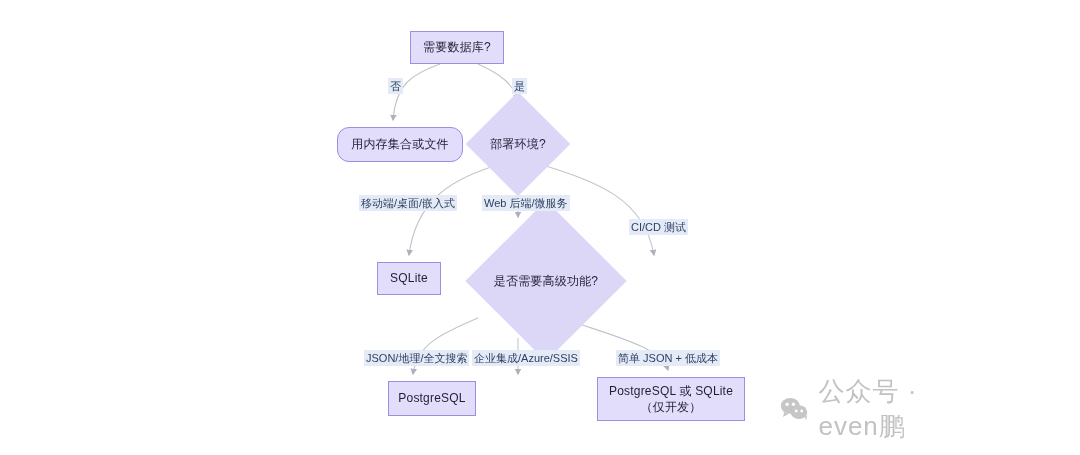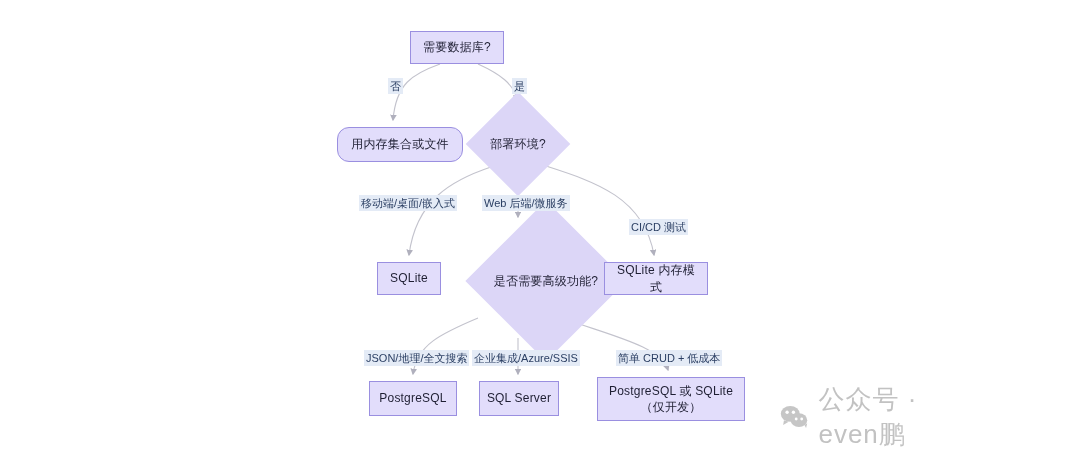--- a/index.html
+++ b/index.html
@@ -128,31 +128,25 @@
   <div class="node diamond-wrap" style="left:481px; top:107px; width:74px; height:74px;">
     <span class="diamond-shape"></span>
     <span class="dlabel">部署环境?</span>
   </div>
 
   <div class="node diamond-wrap" style="left:462px; top:224px; width:114px; height:114px;margin-left:27px;">
     <span class="diamond-shape"></span>
     <span class="dlabel">是否需要高级功能?</span>
   </div>
 
-  <div class="node rect" style="left:604px; top:262px; width:104px; height:33px;">
-    <span>SQLite 内存模式</span>
-  </div>
 
-  <div class="node rect" style="left:369px; top:381px; width:88px; height:35px;">
+  <div class="node rect" style="left:388px; top:381px; width:88px; height:35px;">
     <span>PostgreSQL</span>
   </div>
 
-  <div class="node rect" style="left:479px; top:381px; width:80px; height:35px;">
-    <span>SQL Server</span>
-  </div>
 
   <div class="node rect" style="left:597px; top:377px; width:148px; height:44px;">
     <span>PostgreSQL 或 SQLite（仅开发）</span>
   </div>
 
   <div class="edge-label" style="left:388px; top:78px;">
     <span>否</span>
   </div>
 
   <div class="edge-label" style="left:512px; top:78px;">
@@ -173,24 +167,24 @@
 
   <div class="edge-label" style="left:364px; top:350px;">
     <span>JSON/地理/全文搜索</span>
   </div>
 
   <div class="edge-label" style="left:452px; top:350px;margin-left:20px;">
     <span>企业集成/Azure/SSIS</span>
   </div>
 
   <div class="edge-label" style="left:616px; top:350px;">
-    <span>简单 CRUD + 低成本</span>
+    <span>简单 JSON + 低成本</span>
   </div>
 
-  <div id="watermark" style="left:780px; top:382px;">
+  <div id="watermark" style="left:780px; top:374px;">
     <svg width="36" height="30" viewBox="0 0 36 30">
       <ellipse cx="13" cy="11" rx="12" ry="10" fill="#c6c6c6"></ellipse>
       <polygon points="5,19 4,25 11,21" fill="#c6c6c6"></polygon>
       <circle cx="9" cy="9" r="2.1" fill="#ffffff"></circle>
       <circle cx="17" cy="9" r="2.1" fill="#ffffff"></circle>
       <ellipse cx="24" cy="19" rx="10.5" ry="8.6" fill="#c6c6c6"></ellipse>
       <polygon points="31,25 33,29 34.5,23" fill="#c6c6c6"></polygon>
       <circle cx="20.5" cy="17.5" r="1.8" fill="#ffffff"></circle>
       <circle cx="27.5" cy="17.5" r="1.8" fill="#ffffff"></circle>
     </svg>

